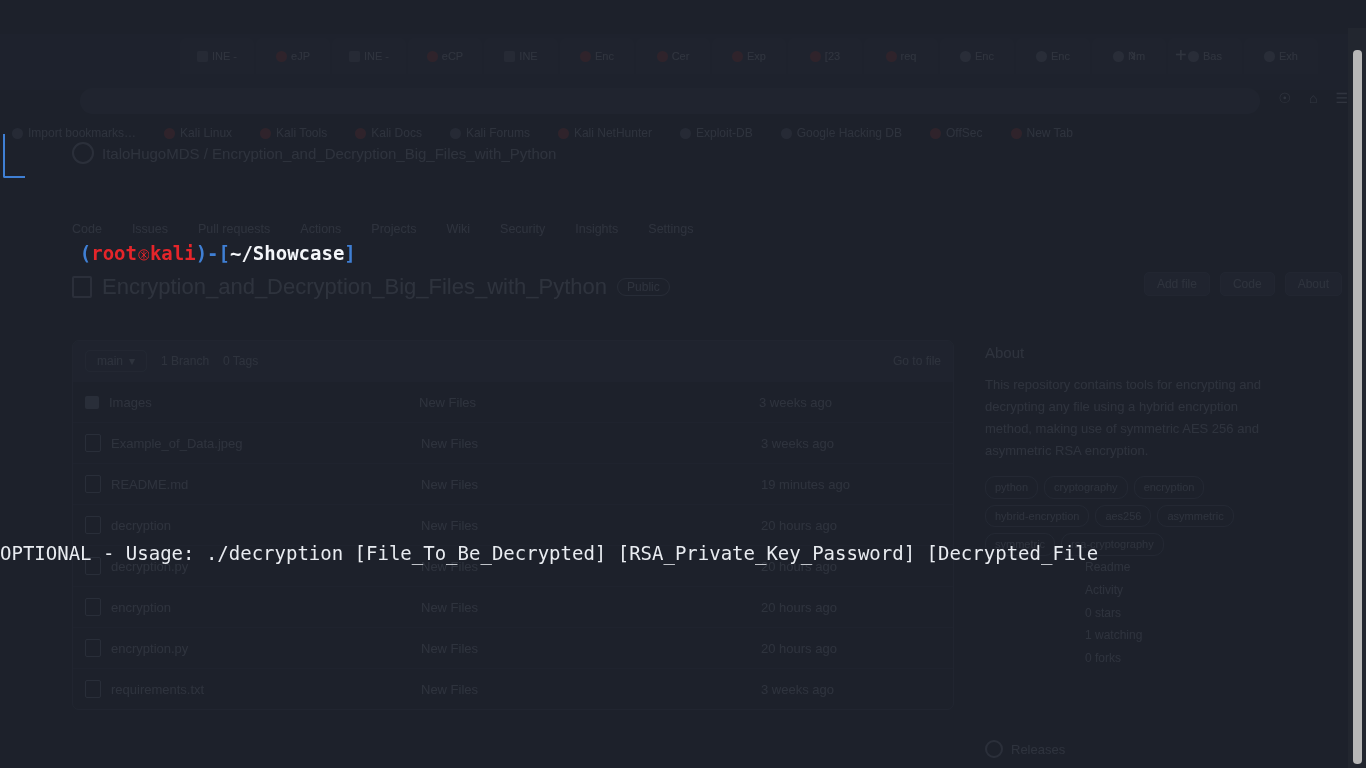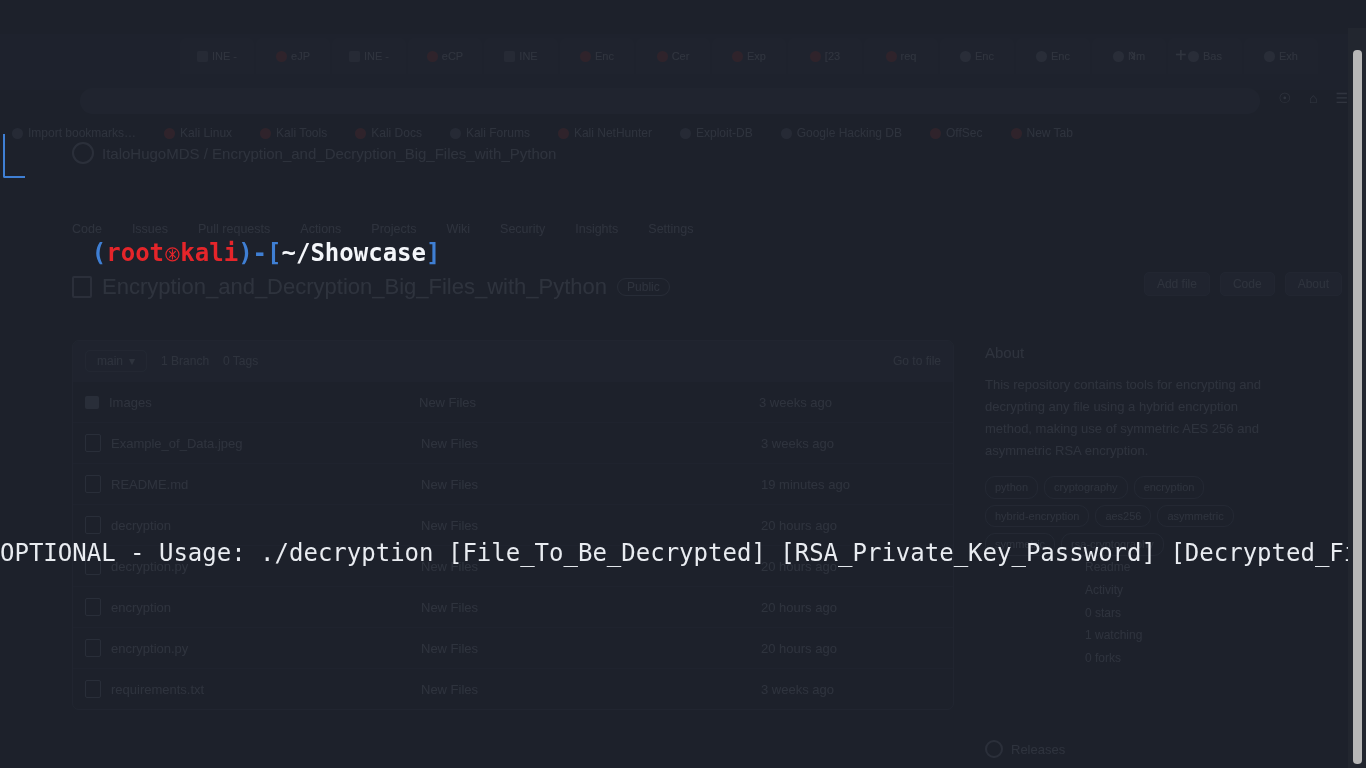--- a/index.html
+++ b/index.html
@@ -262,21 +262,21 @@
   }
 
   #screen {
     position: absolute;
     left: 0;
     top: 0;
     right: 18px;
     bottom: 0;
     padding: 0;
     font-family: "DejaVu Sans Mono", "Liberation Mono", monospace;
-    font-size: 24px;
+    font-size: 19px;
     line-height: 30px;
     letter-spacing: 0px;
     color: #e9ecf1;
     white-space: pre;
     overflow: hidden;
   }
 
   
   #scrollbar {
     position: absolute;

